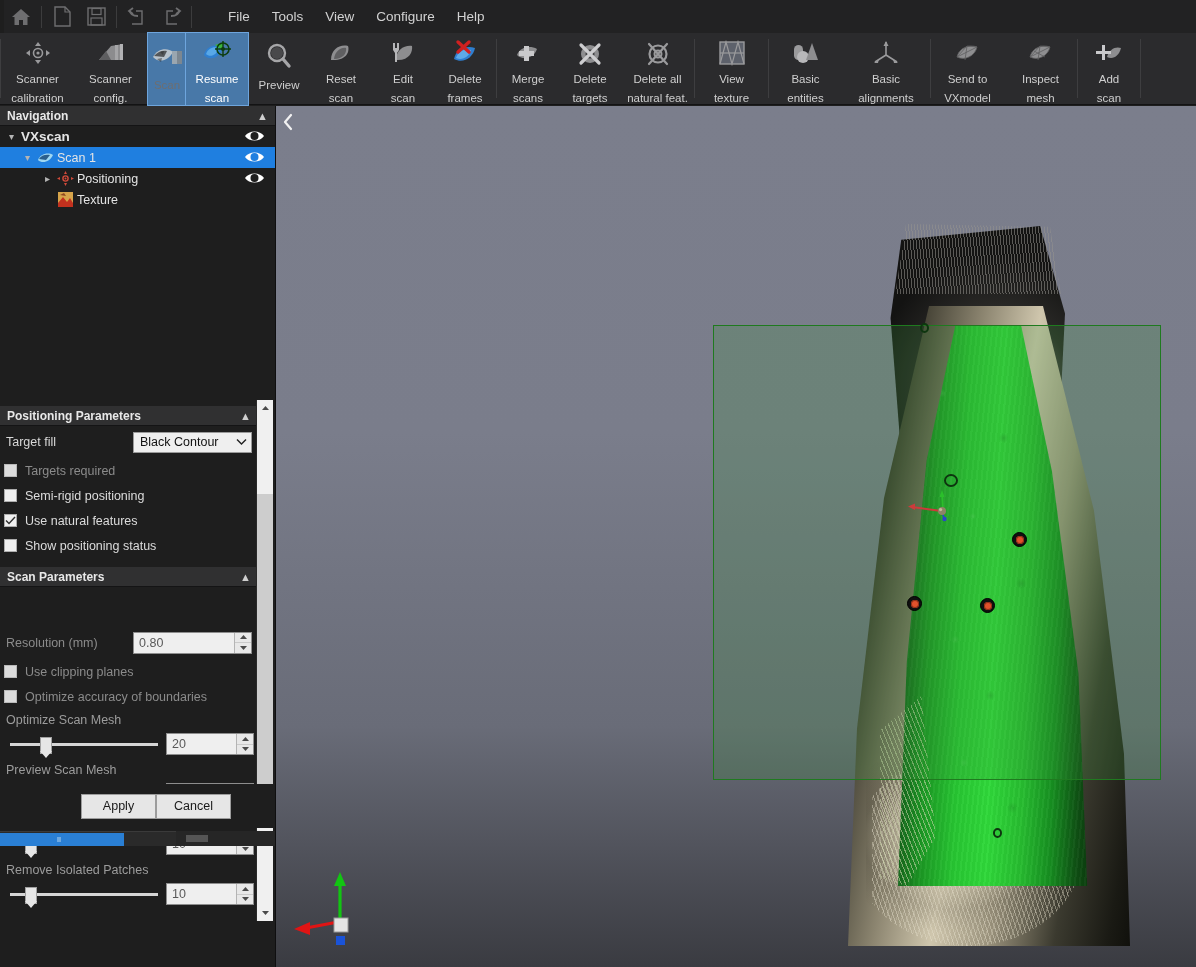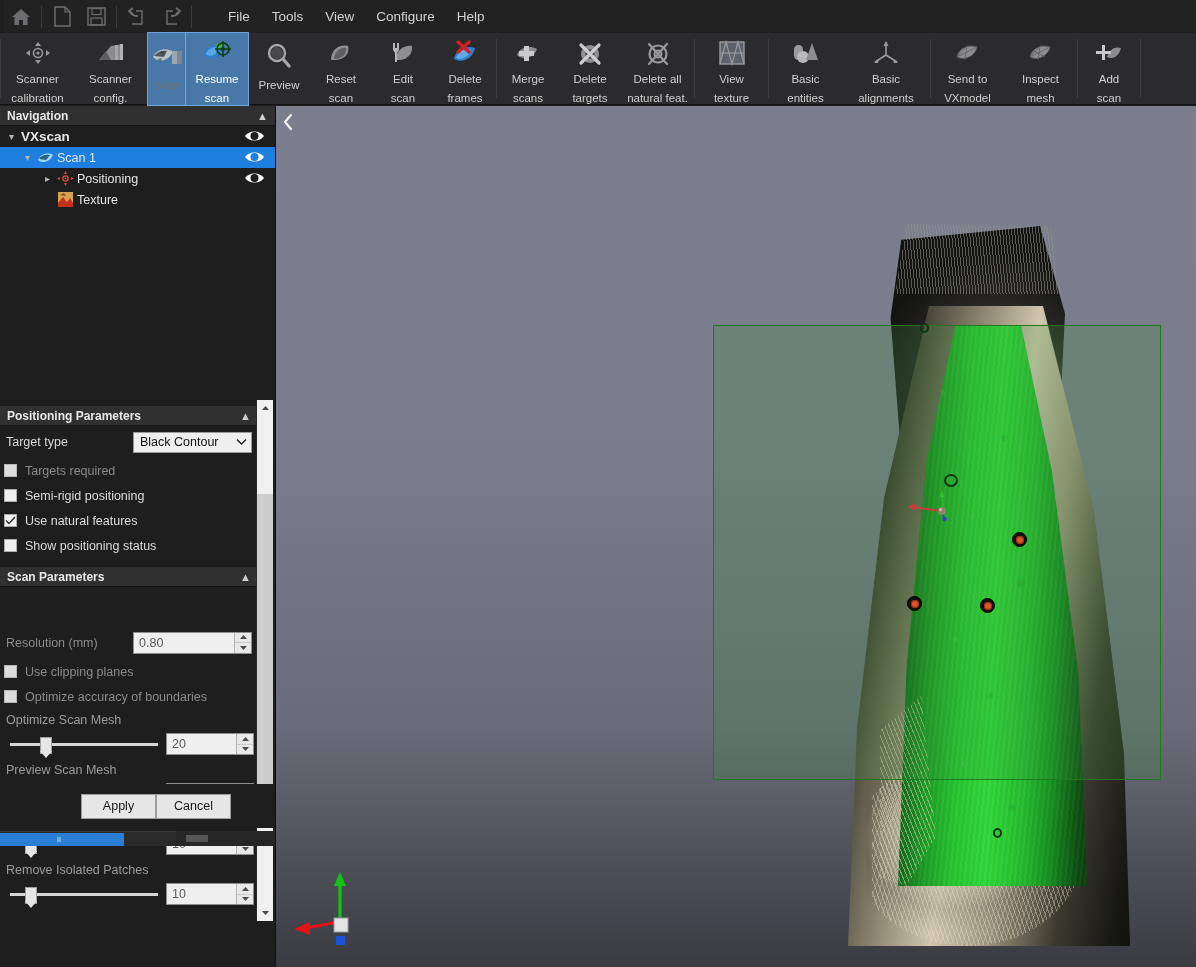--- a/index.html
+++ b/index.html
@@ -611,21 +611,21 @@
       </div>
     </div>
 
     <div style="position:absolute; top:300px; left:0; width:258px;">
       <div class="panel-header">
         <span>Positioning Parameters</span>
         <span class="chev">▲</span>
       </div>
 
       <div class="row" style="height:32px; justify-content:space-between;">
-        <span class="row-label">Target type</span>
+        <span class="row-label">Target fill</span>
         <div class="combo">
           <span>Black Contour</span>
           <span>
             <svg width="11" height="8" viewBox="0 0 11 8">
                 <path d="M1 1.5 L5.5 6 L10 1.5" fill="none" stroke="#222" stroke-width="1.4"></path>
               </svg>
           </span>
         </div>
       </div>
 

